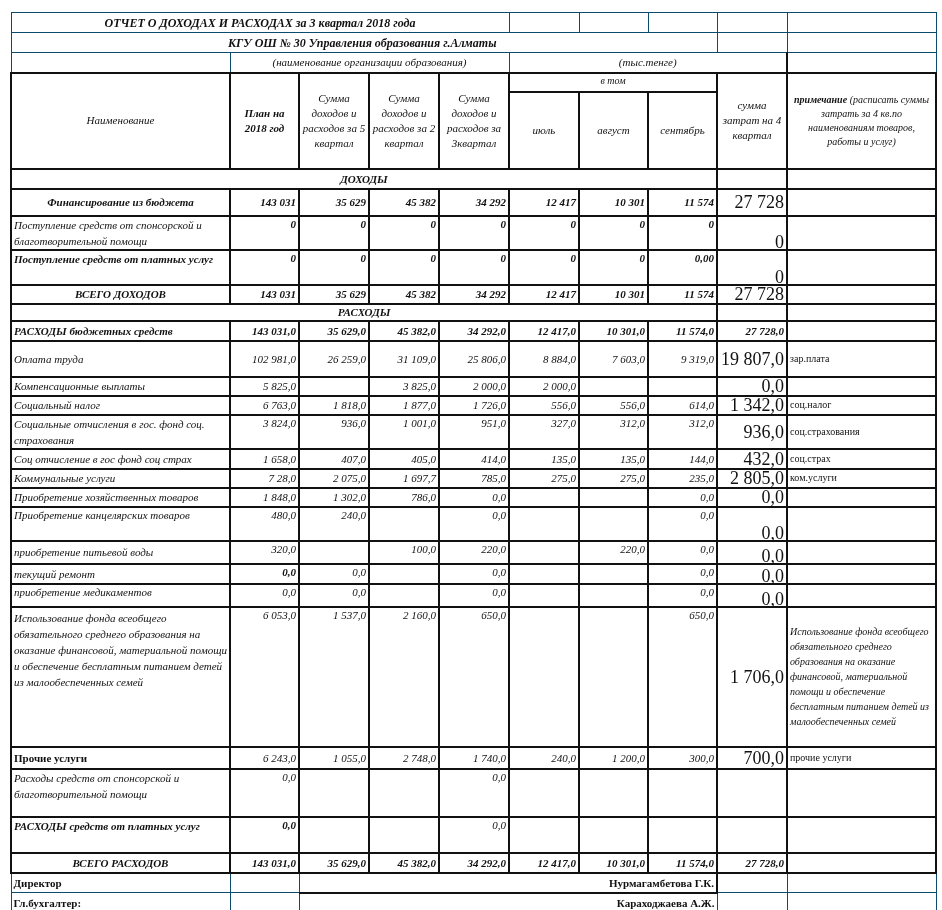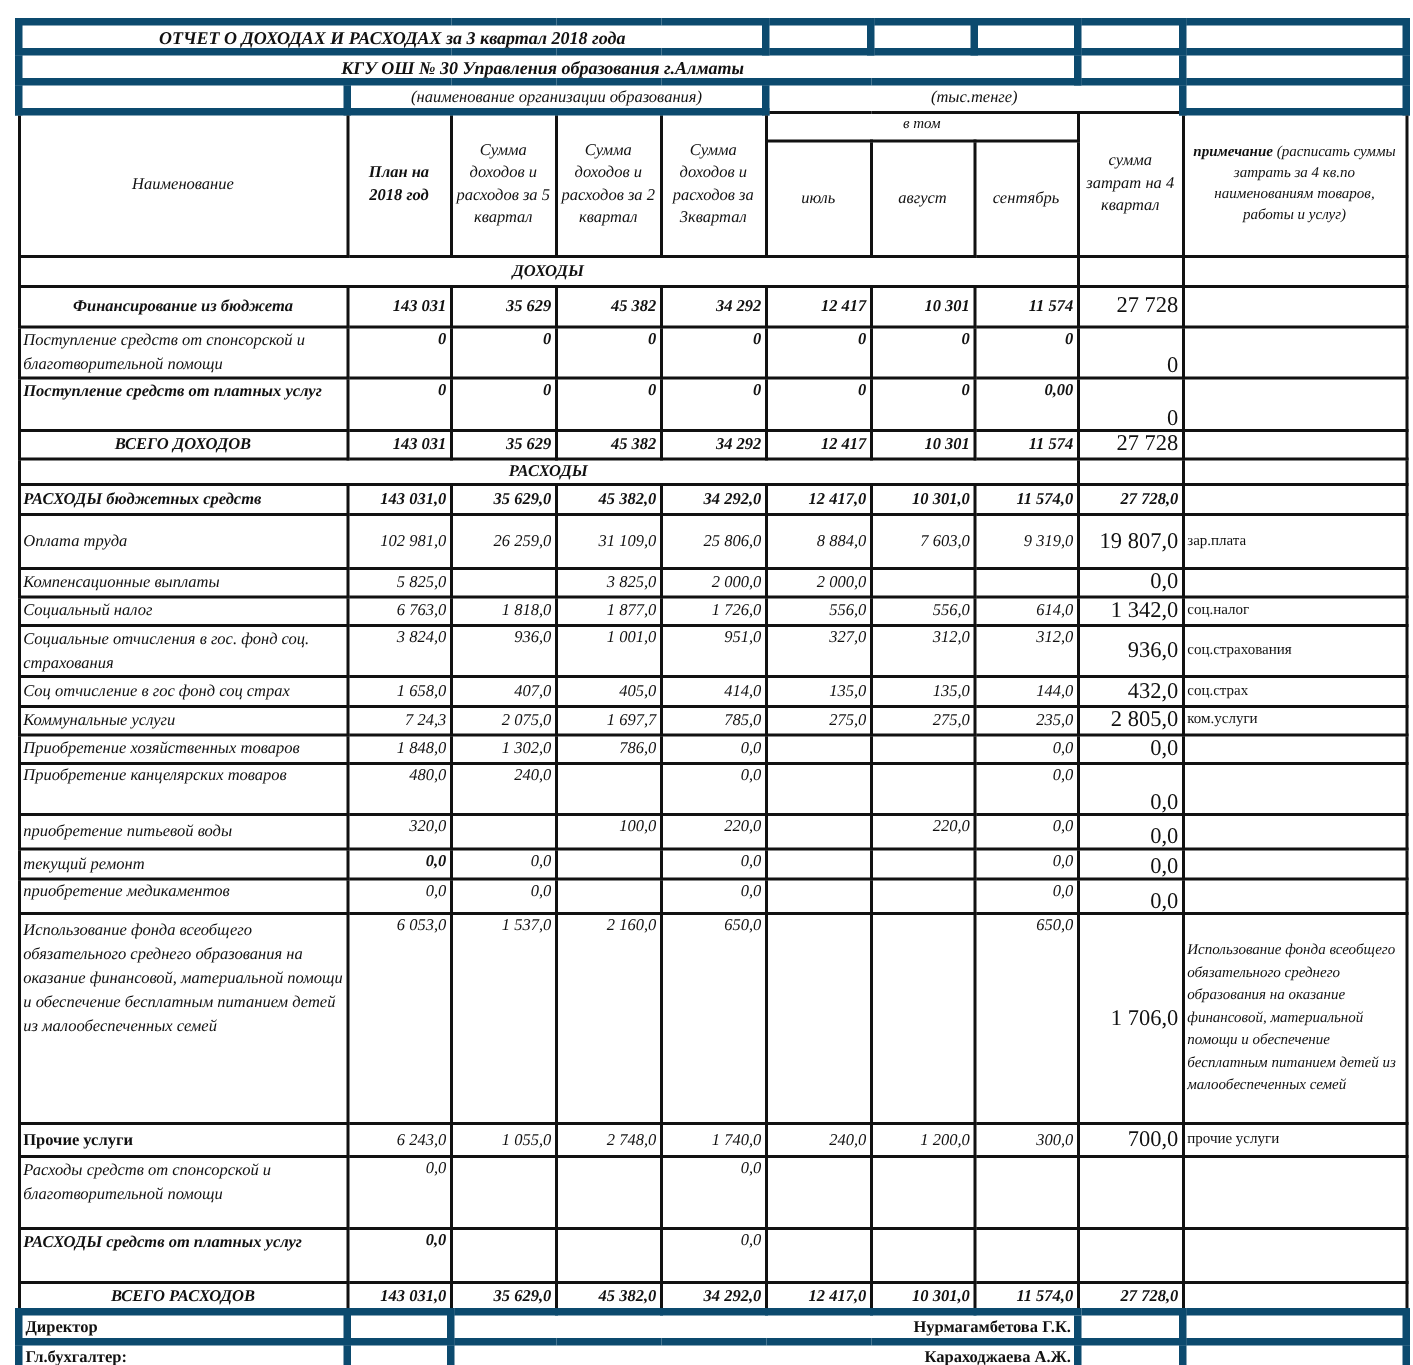--- a/index.html
+++ b/index.html
@@ -1,28 +1,28 @@
 <!DOCTYPE html>
 <html><head>
 <meta charset="utf-8">
 <style>
   html, body { margin:0; padding:0; background:#ffffff; }
   body { width:942px; height:910px; position:relative; overflow:hidden; font-family:"Liberation Serif", serif; color:#111; }
   .sheet { position:absolute; left:10px; top:12px; }
   table { border-collapse:collapse; table-layout:fixed; }
   td { padding:0 2px; font-size:11px; line-height:14px; vertical-align:top; overflow:hidden; }
-  .g { border:5px solid #0c4a6e; }
+  .g { border:1px solid #0c4a6e; }
   .b { border:2px solid #111; }
   .it { font-style:italic; }
   .bd { font-weight:bold; }
   .c { text-align:center; }
   .r { text-align:right; }
   .mid { vertical-align:middle; }
   .bot { vertical-align:bottom; }
-  .plain { font-style:normal; font-size:15px; }
+  .plain { font-style:normal; font-size:18px; }
   .note { font-size:10px; font-style:normal;margin-top:20px; }
   .noteit { font-size:10px; font-style:italic; line-height:15px; }
   .hdr { font-size:11px; line-height:15px; }
   .title { font-size:12px; font-weight:bold; font-style:italic; vertical-align:middle; }
   .sans { font-family:"Liberation Serif", serif; }
 </style>
 </head>
 <body>
 
 <div class="sheet">
@@ -205,21 +205,21 @@
     <td class="b it r mid">405,0</td>
     <td class="b it r mid">414,0</td>
     <td class="b it r mid">135,0</td>
     <td class="b it r mid">135,0</td>
     <td class="b it r mid">144,0</td>
     <td class="b r mid plain">432,0</td>
     <td class="b note mid">соц.страх</td>
   </tr>
   <tr style="height:19px">
     <td class="b it mid">Коммунальные услуги</td>
-    <td class="b it r mid">7 24,3</td>
+    <td class="b it r mid">7 28,0</td>
     <td class="b it r mid">2 075,0</td>
     <td class="b it r mid">1 697,7</td>
     <td class="b it r mid">785,0</td>
     <td class="b it r mid">275,0</td>
     <td class="b it r mid">275,0</td>
     <td class="b it r mid">235,0</td>
     <td class="b r mid plain">2 805,0</td>
     <td class="b note mid">ком.услуги</td>
   </tr>
   <tr style="height:19px">

